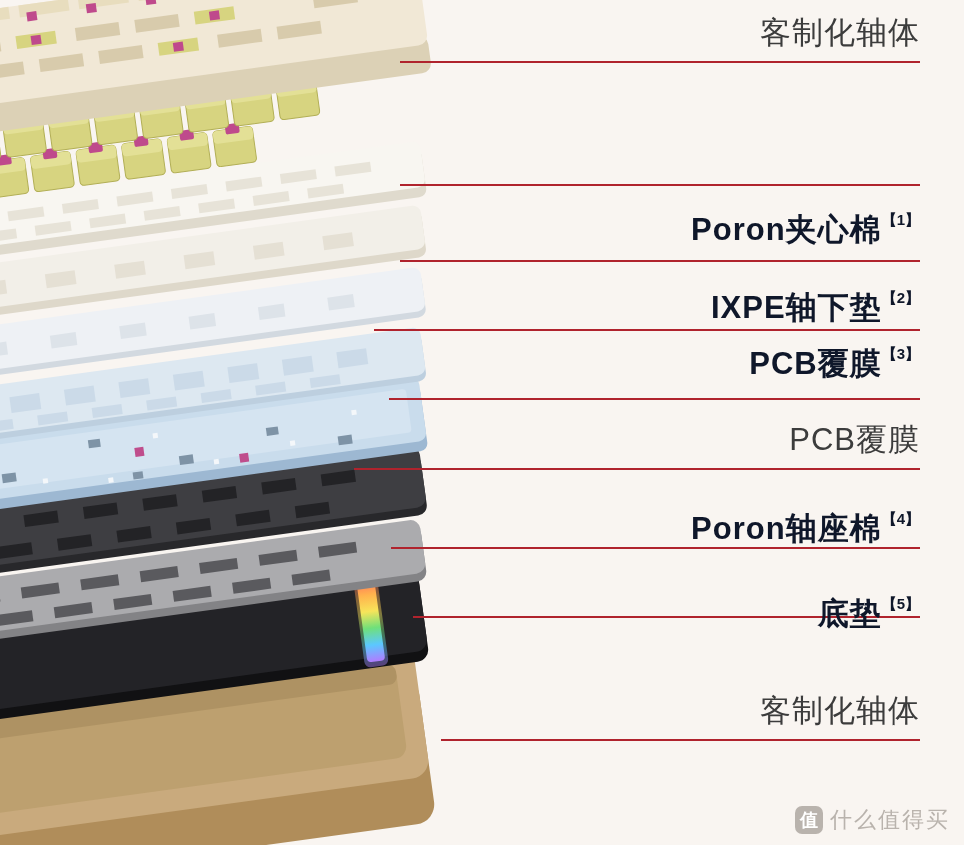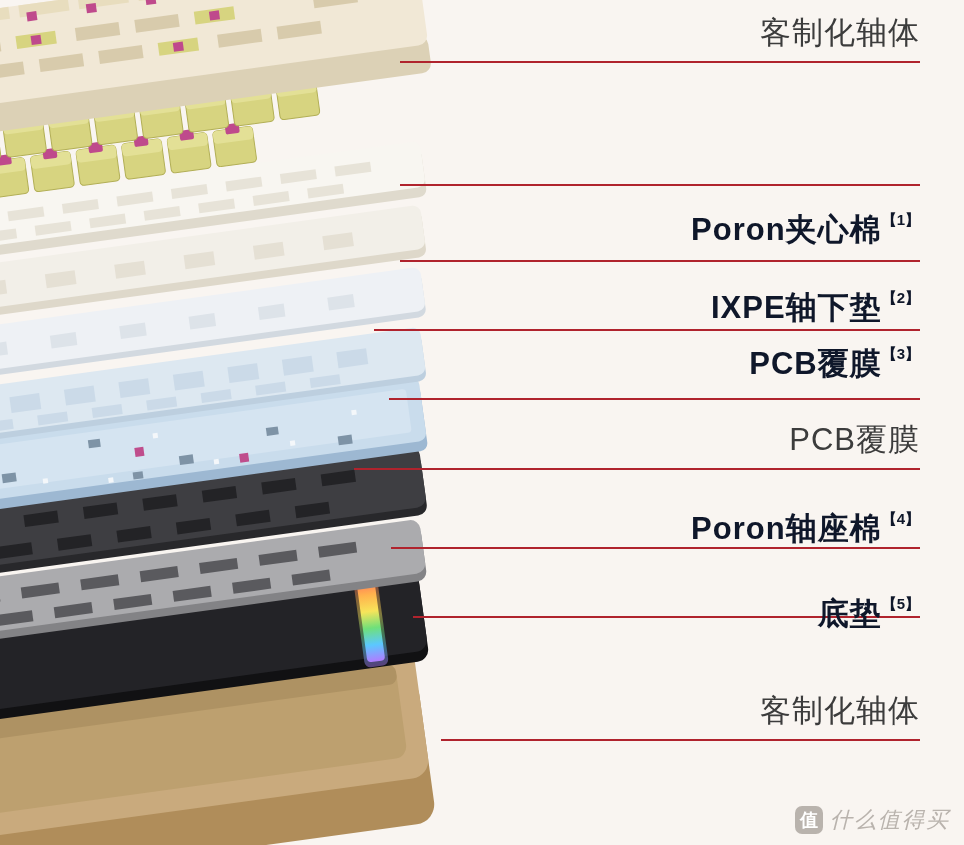--- a/index.html
+++ b/index.html
@@ -47,21 +47,21 @@
   }
   .wm-badge {
     width:28px; height:28px;
     border-radius:7px;
     background:#b9b3ad;
     color:#ffffff;
     font-weight:700;
     font-size:18px;
     display:flex; align-items:center; justify-content:center;
   }
-  .wm-text { font-size:22px; letter-spacing:2px;font-style:italic; }
+  .wm-text { font-size:22px; letter-spacing:2px; }
 </style>
 </head>
 <body>
 
 <div class="stage">
 
   <svg class="kb" width="470" height="845" viewBox="0 0 470 845">
     <defs>
       <linearGradient id="rgb" x1="0" y1="0" x2="0" y2="1">
         <stop offset="0" stop-color="#ff6a5e"></stop>

